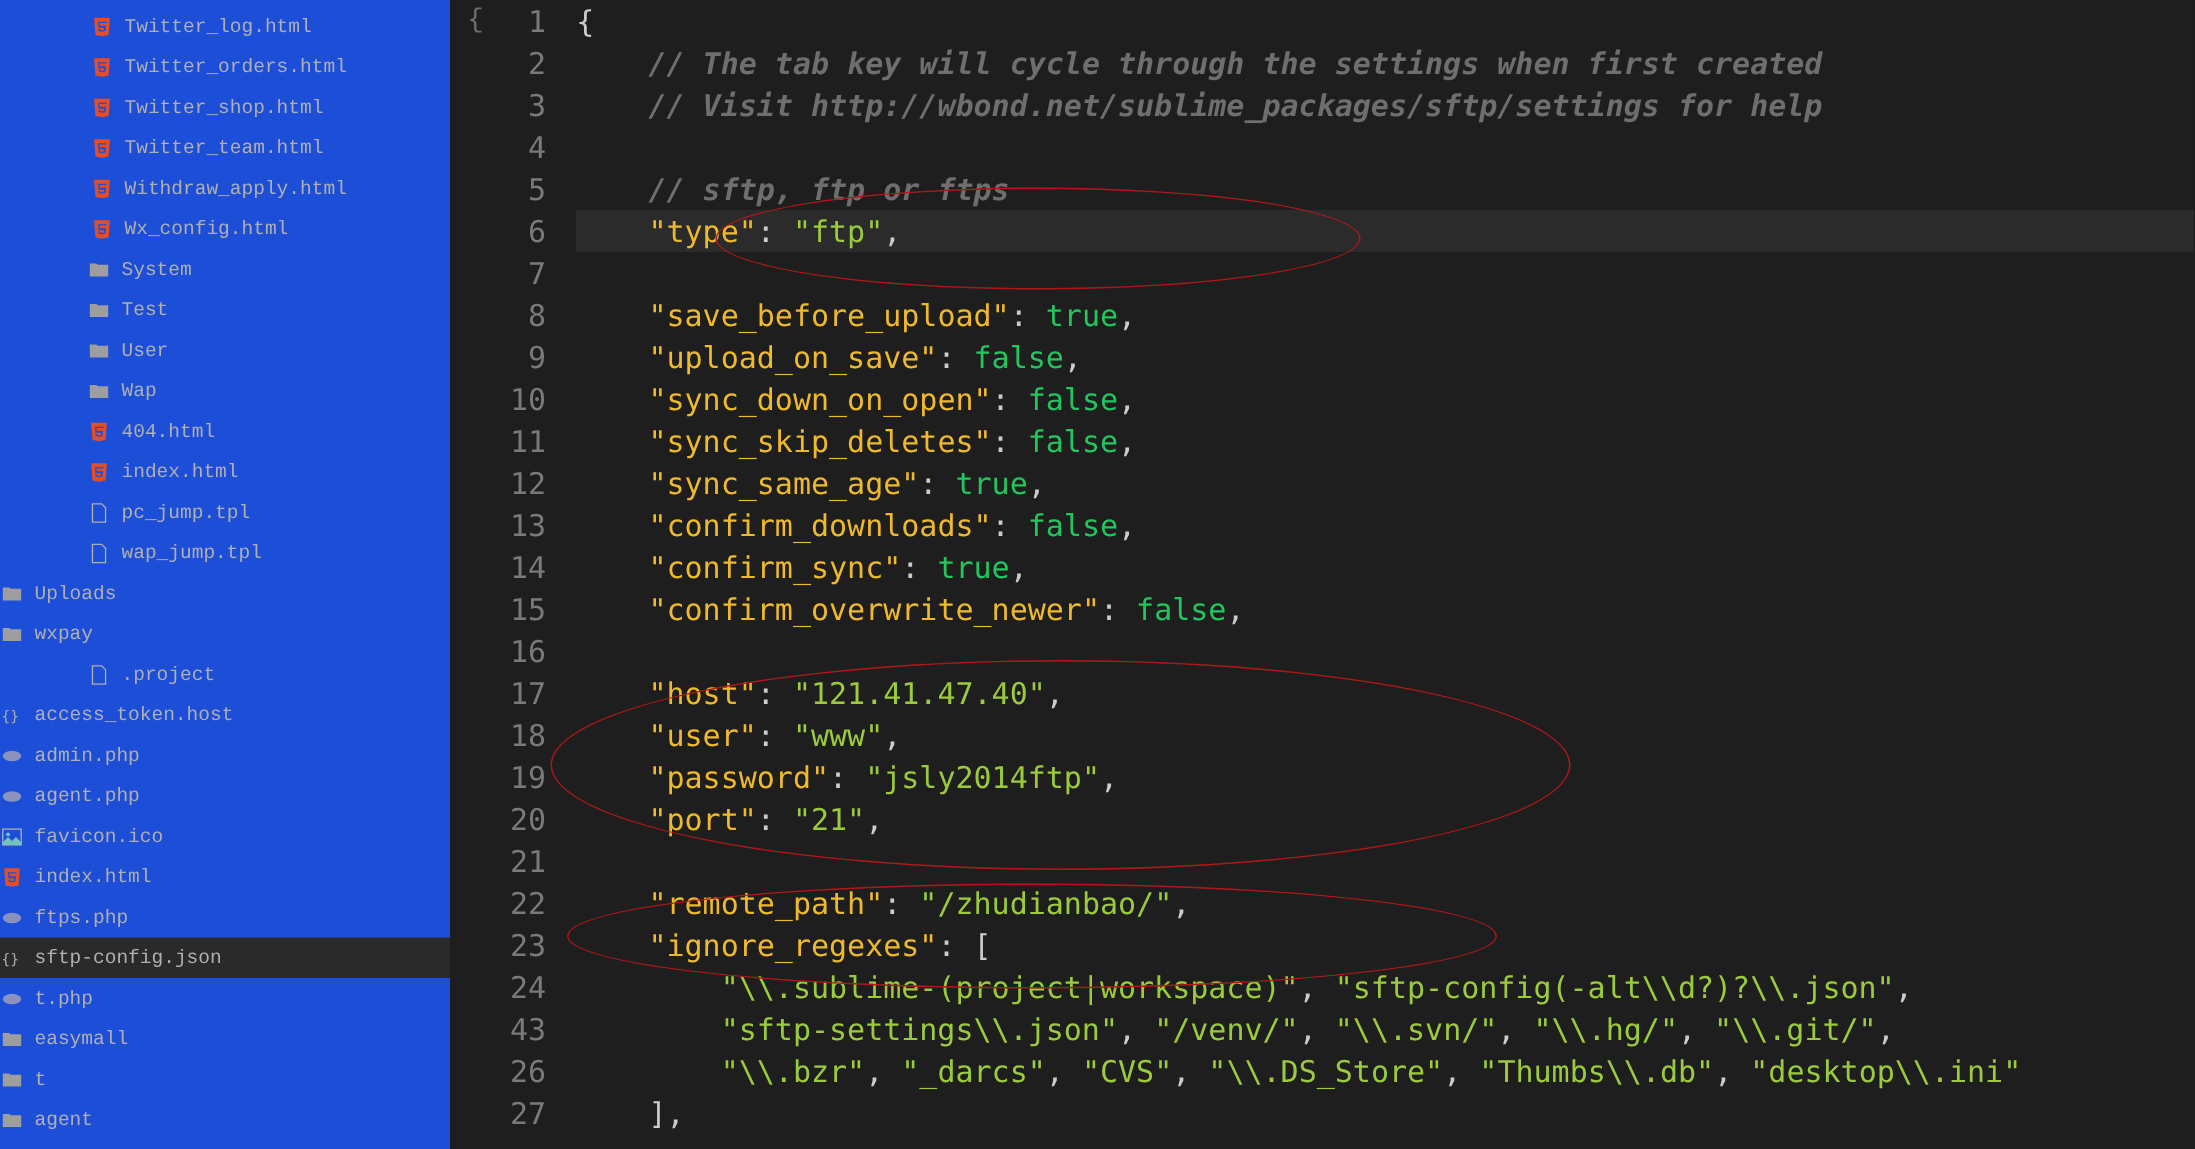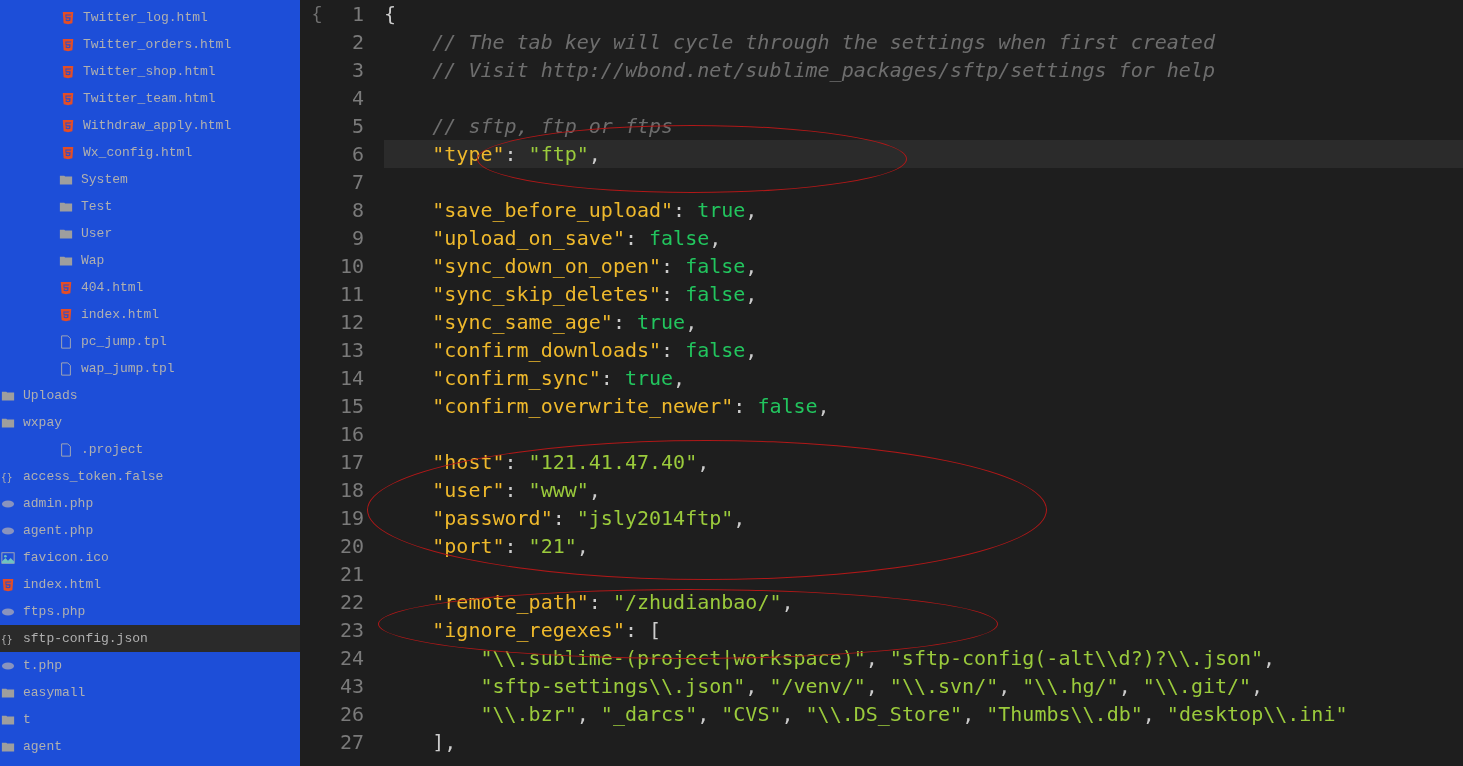--- a/index.html
+++ b/index.html
@@ -87,21 +87,21 @@
   font-size: 20px;
   line-height: 28px;
   font-family: Consolas, monospace;
   position: relative;
 }
 .code-line { height: 28px; white-space: pre; }
 .punct { color: #cccccc; }
 .key { color: #efb92c; }
 .str { color: #9bcb3c; }
 .bool { color: #22c55e; }
-.comment { color: #6e6e6e; font-style: italic; }
+.comment { color: #6e6e6e; font-style: italic; font-weight: bold; }
 .brace { color: #cccccc; }
 
 .highlight-line {
   background: #2b2b2b;
 }
 
 .annotation {
   position: absolute;
   border: 1.5px solid #b01818;
   border-radius: 50%;
@@ -247,21 +247,21 @@
         </svg>
       </span>
       <span>.project</span>
     </div>
     <div class="sidebar-item indent-1">
       <span class="icon icon-json">
         <svg viewBox="0 0 16 16" width="14" height="14">
           <text x="0" y="12" font-size="11" font-family="monospace" fill="currentColor">{}</text>
         </svg>
       </span>
-      <span>access_token.false</span>
+      <span>access_token.host</span>
     </div>
     <div class="sidebar-item indent-1">
       <span class="icon icon-php">
         <svg viewBox="0 0 16 16" width="14" height="14">
           <ellipse cx="8" cy="8" rx="7" ry="4"></ellipse>
         </svg>
       </span>
       <span>admin.php</span>
     </div>
     <div class="sidebar-item indent-1">

